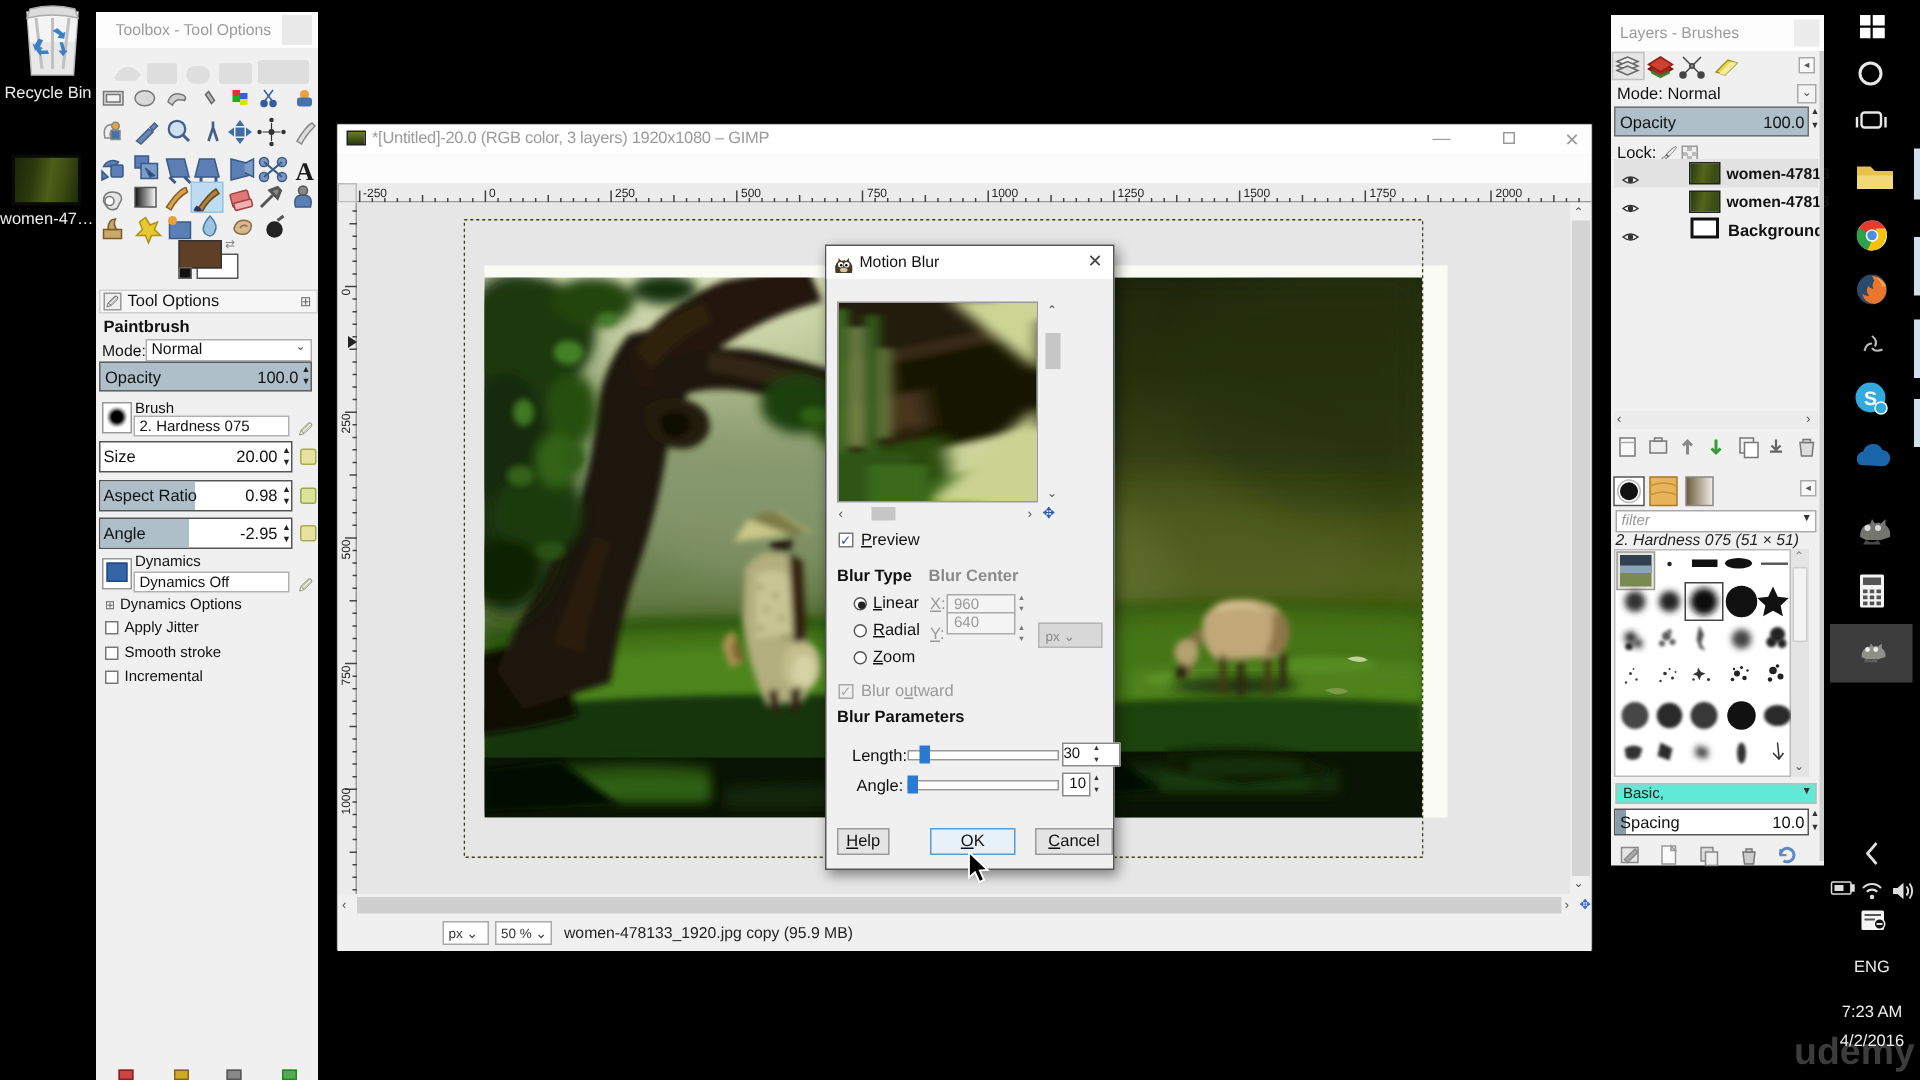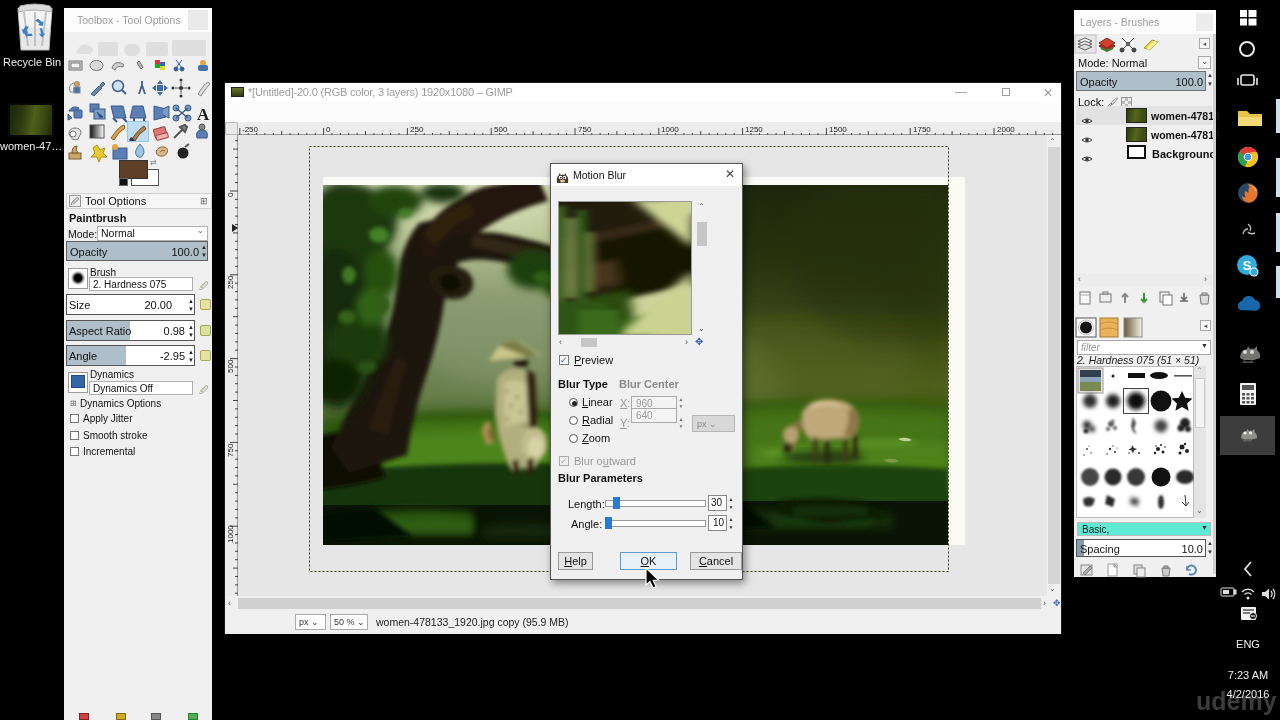--- a/index.html
+++ b/index.html
@@ -192,21 +192,21 @@
   </div>
 
   <div class="abs" style="left:4px;top:260px;width:20px;height:21px;background:#fff;border:1px solid #999;"></div>
   <div class="abs" style="left:7px;top:263px;width:14px;height:14px;background:radial-gradient(circle,#000 35%,rgba(0,0,0,0.25) 60%,rgba(0,0,0,0) 75%);"></div>
   <div class="abs" style="left:26px;top:259px;font-size:10px;color:#111;">Brush</div>
   <div class="abs" style="left:25px;top:269px;width:104px;height:14px;background:#fff;border:1px solid #b0b0b0;font-size:10px;color:#111;padding:1px 0 0 3px;">2. Hardness 075</div>
   <div class="abs" style="left:135px;top:271px;font-size:9px;color:#886;">🖉</div>
 
   <div class="abs" style="left:2px;top:286px;width:129px;height:21px;background:#fff;border:1px solid #555;">
      <span class="abs" style="left:2px;top:4px;font-size:11px;color:#111;">Size</span>
-     <span class="abs" style="right:22px;top:4px;font-size:11px;color:#111;">20.00</span>
+     <span class="abs" style="right:9px;top:4px;font-size:11px;color:#111;">20.00</span>
      <span class="abs" style="right:0px;top:2px;font-size:6px;color:#222;line-height:8px;text-align:center;">▲<br>▼</span>
   </div>
   <div class="abs" style="left:136px;top:291px;width:11px;height:11px;background:#e8e2a0;border:1px solid #aa5;border-radius:2px;"></div>
 
   <div class="abs" style="left:2px;top:312px;width:129px;height:21px;background:#fff;border:1px solid #555;">
      <div class="abs" style="left:0;top:0;width:63px;height:19px;background:#aebfca;"></div>
      <span class="abs" style="left:2px;top:4px;font-size:11px;color:#111;">Aspect Ratio</span>
      <span class="abs" style="right:9px;top:4px;font-size:11px;color:#111;">0.98</span>
      <span class="abs" style="right:0px;top:2px;font-size:6px;color:#222;line-height:8px;text-align:center;">▲<br>▼</span>
   </div>
@@ -560,21 +560,21 @@
   <div class="abs" style="left:126px;top:252px;width:8px;height:15px;font-size:5px;color:#777;line-height:7px;text-align:center;">▲<br>▼</div>
   <div class="abs" style="left:141px;top:251px;width:43px;height:17px;background:#d8d8d8;border:1px solid #b5b5b5;font-size:9px;color:#888;padding:3px 0 0 4px;">px ⌄</div>
 
   <div class="abs" style="left:8px;top:292px;width:10px;height:10px;background:#eee;border:1px solid #aaa;color:#aaa;font-size:9px;line-height:9px;">✓</div>
   <div class="abs" style="left:23px;top:291px;font-size:11px;color:#9a9a9a;">Blur o<u>u</u>tward</div>
   <div class="abs bold" style="left:7px;top:308px;font-size:11px;color:#111;text-align:center;">Blur Parameters</div>
 
   <div class="abs" style="left:17px;top:334px;font-size:11px;color:#111;">Length:</div>
   <div class="abs" style="left:54px;top:336px;width:101px;height:7px;background:#fff;border:1px solid #999;"></div>
   <div class="abs" style="left:62px;top:333px;width:7px;height:12px;background:#2a7ad4;"></div>
-  <div class="abs" style="left:157px;top:331px;width:19px;height:16px;background:#fff;border:1px solid #888;font-size:10px;color:#111;text-align:center;padding:1px 2px 0 0;">30</div>
+  <div class="abs" style="left:157px;top:331px;width:39px;height:16px;background:#fff;border:1px solid #888;font-size:10px;color:#111;text-align:left;padding:1px 2px 0 0;">30</div>
   <div class="abs" style="left:176px;top:331px;width:8px;height:16px;font-size:5px;color:#333;line-height:8px;text-align:center;">▲<br>▼</div>
 
   <div class="abs" style="left:20px;top:354px;font-size:11px;color:#111;">Angle:</div>
   <div class="abs" style="left:54px;top:356px;width:101px;height:7px;background:#fff;border:1px solid #999;"></div>
   <div class="abs" style="left:54px;top:353px;width:7px;height:12px;background:#2a7ad4;"></div>
   <div class="abs" style="left:157px;top:351px;width:19px;height:16px;background:#fff;border:1px solid #888;font-size:10px;color:#111;text-align:right;padding:1px 2px 0 0;">10</div>
   <div class="abs" style="left:176px;top:351px;width:8px;height:16px;font-size:5px;color:#333;line-height:8px;text-align:center;">▲<br>▼</div>
 
   <div class="abs" style="left:7px;top:388px;width:35px;height:18px;background:#e4e4e4;border:1px solid #9a9a9a;font-size:11px;color:#111;text-align:center;padding-top:2px;"><u>H</u>elp</div>
   <div class="abs" style="left:69px;top:388px;width:57px;height:18px;background:#e7f1fa;border:1px solid #5a9bd0;font-size:11px;color:#111;text-align:center;padding-top:2px;"><u>O</u>K</div>

